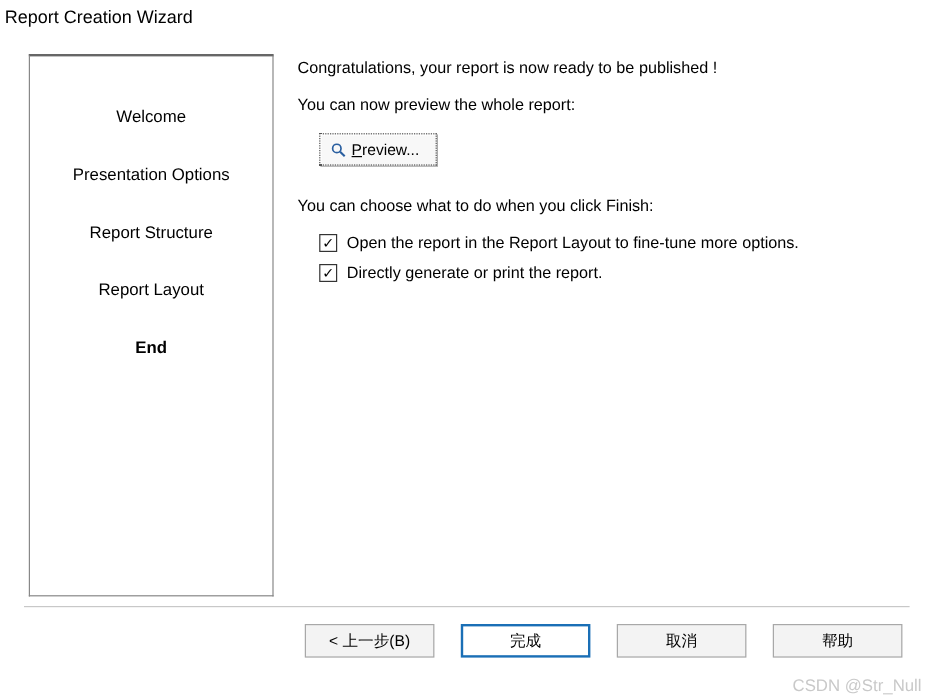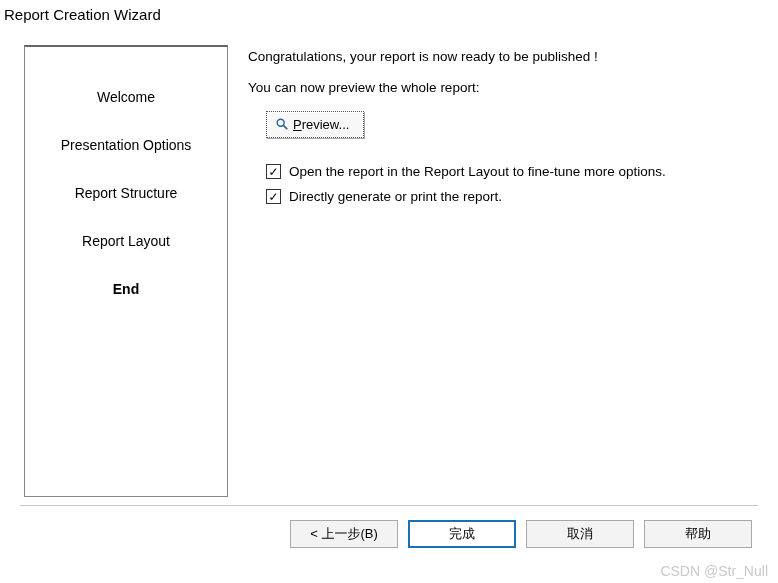--- a/index.html
+++ b/index.html
@@ -36,21 +36,21 @@
     }
     .side-item.active { font-weight: bold; }
     .main-panel {
       flex: 1;
       padding: 4px 8px 0 20px;
     }
     .msg-line { margin-bottom: 16px; font-size: 13.5px; }
     .preview-wrap { margin: 10px 0 26px 18px; }
     .preview-btn {
       display: inline-flex;
-      align-items: flex-start;
+      align-items: center;
       gap: 4px;
       border: 1px dotted #555;
       padding: 5px 14px 5px 8px;
       background: #f8f8f8;
       font-size: 13px;
       box-shadow: inset 1px 1px 0 #fff, 1px 1px 0 #aaa;
       cursor: pointer;
     }
     .preview-btn .icon {
       width: 14px; height: 14px;
@@ -76,21 +76,21 @@
       cursor: pointer;
     }
     .separator {
       margin: 0 20px;
       border: none;
       border-top: 1px solid #c8c8c8;
     }
     .button-bar {
       display: flex;
       justify-content: flex-end;
-      gap: 10px;
+      gap: 22px;
       padding: 14px 26px 0 0;
     }
     .btn {
       min-width: 108px;
       height: 28px;
       border: 1px solid #a8a8a8;
       background: #f3f3f3;
       font-size: 13px;
       display: inline-flex;
       align-items: center;
@@ -134,20 +134,21 @@
         <span class="icon">
           <svg viewBox="0 0 16 16" width="14" height="14">
             <circle cx="6.5" cy="6.5" r="4" fill="none" stroke="#2a5fa0" stroke-width="1.6"></circle>
             <line x1="9.6" y1="9.6" x2="14" y2="14" stroke="#2a5fa0" stroke-width="2"></line>
           </svg>
         </span>
         <span><span class="u">P</span><span>review...</span></span>
       </span>
     </div>
 
+    <div class="msg-line">You can choose what to do when you click Finish:</div>
 
     <div class="opts">
       <div class="chk-row">
         <span class="chk">✓</span>
         <span>Open the report in the Report Layout to fine-tune more options.</span>
       </div>
       <div class="chk-row">
         <span class="chk">✓</span>
         <span>Directly generate or print the report.</span>
       </div>

